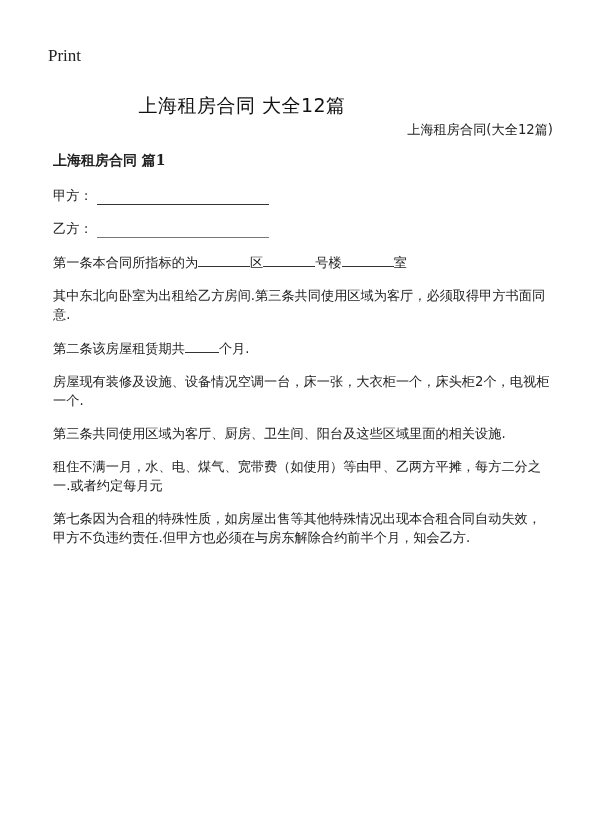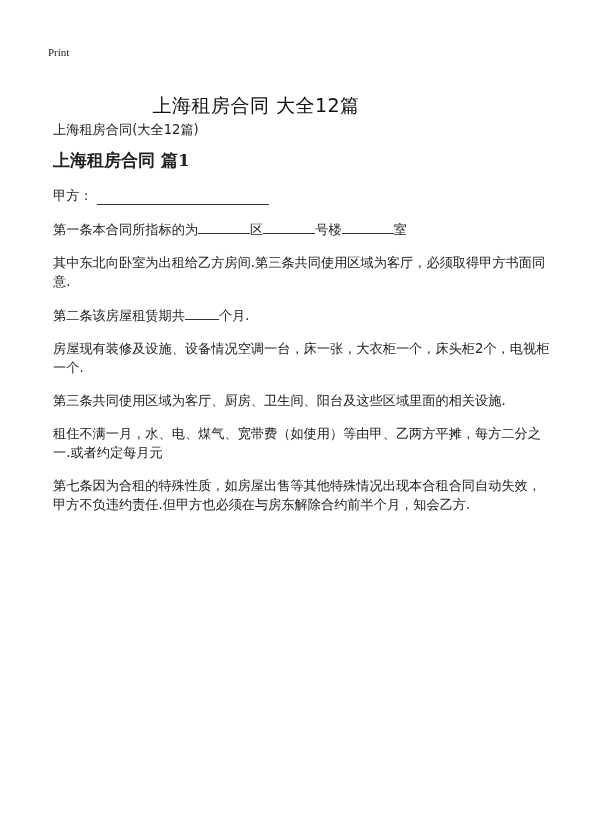--- a/index.html
+++ b/index.html
@@ -13,26 +13,26 @@
       position: relative;
       overflow: hidden;
       color: #1a1a1a;
       font-family: "DejaVu Sans", "Liberation Sans", sans-serif;
     }
     .print-label {
       position: absolute;
       left: 48px;
       top: 46px;
       font-family: "Liberation Serif", "DejaVu Serif", serif;
-      font-size: 11px;
+      font-size: 17px;
       color: #222;
     }
     .doc-title {
       position: absolute;
-      left: 14px;
+      left: 0;
       width: 484px;
       top: 80px;
       text-align: center;
       font-size: 19px;
       font-weight: normal;
       color: #111;
       letter-spacing: 0.5px;
     }
     .content {
       position: absolute;
@@ -41,25 +41,26 @@
       width: 500px;
       font-size: 13.2px;
       line-height: 19px;
       color: #222;
     }
     .p {
       margin: 0 0 14px 0;
     }
     .subtitle {
       margin-bottom: 12px;
+      text-align: right;
     }
     .section-head {
       font-weight: bold;
       font-family: "DejaVu Serif", "Liberation Serif", serif;
-      font-size: 17px;
+      font-size: 14px;
       margin: 4px 0 16px 0;
     }
     .party-row {
       display: flex;
       align-items: flex-end;
       margin: 0 0 14px 0;
       height: 19px;
     }
     .party-line {
       display: inline-block;
@@ -91,20 +92,24 @@
   <div class="p subtitle">上海租房合同(大全12篇)</div>
 
 
   <div class="section-head">上海租房合同 篇1</div>
 
   <div class="party-row">
     <span>甲方：</span>
     <span class="party-line"></span>
   </div>
 
+  <div class="party-row">
+    <span>乙方：</span>
+    <span class="party-line grey"></span>
+  </div>
 
   <div class="p">
     <span>第一条本合同所指标的为</span><span class="blank w52"></span><span>区</span><span class="blank w52"></span><span>号楼</span><span class="blank w52"></span><span>室</span>
   </div>
 
   <div class="p">其中东北向卧室为出租给乙方房间.第三条共同使用区域为客厅，必须取得甲方书面同意.</div>
 
   <div class="p">
     <span>第二条该房屋租赁期共</span><span class="blank w34"></span><span>个月.</span>
   </div>

